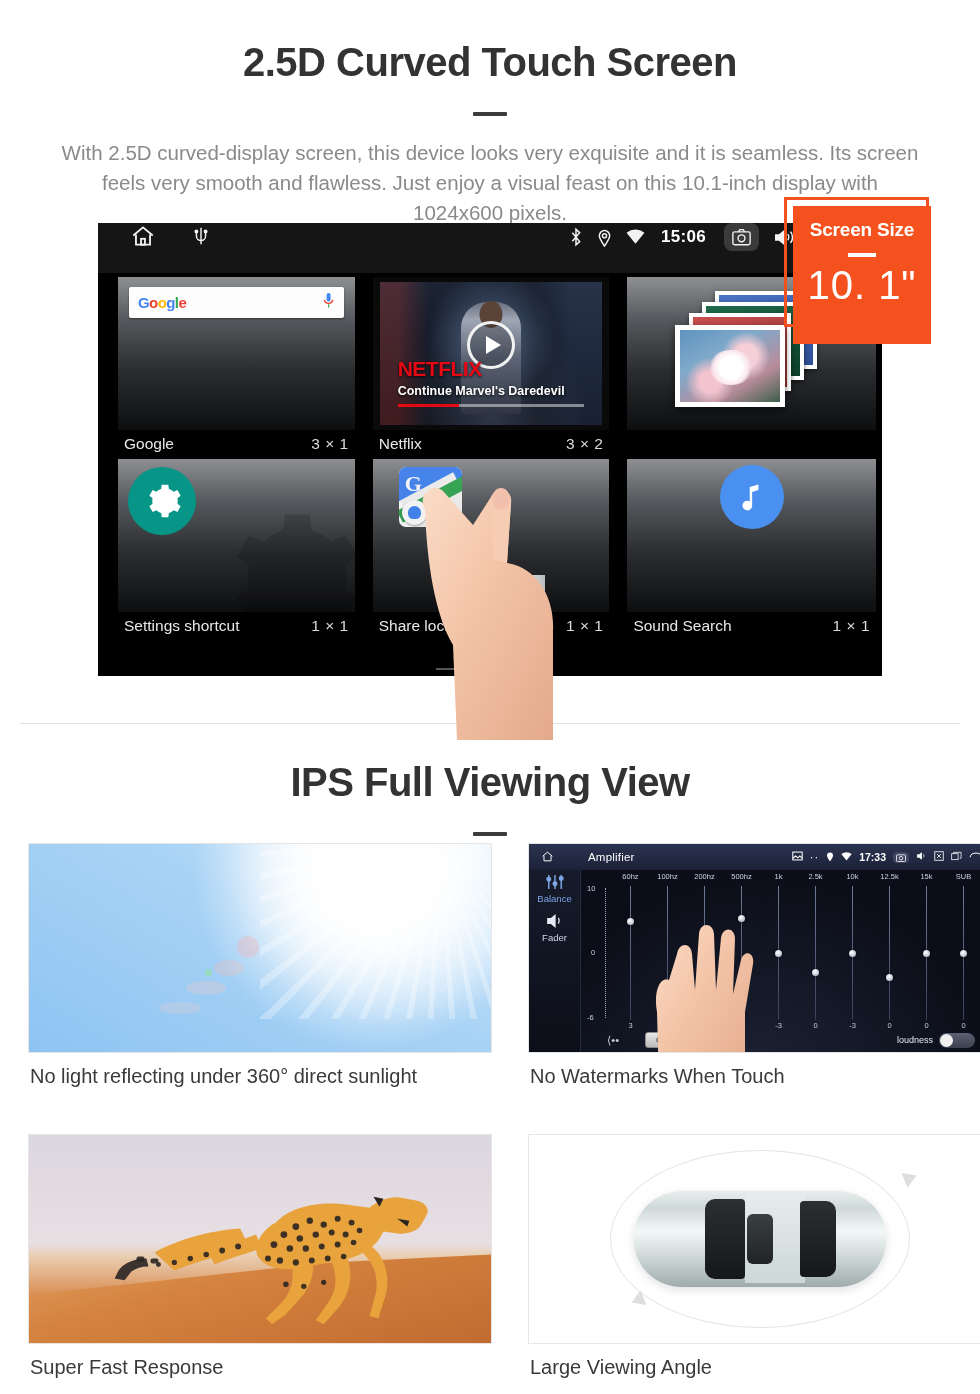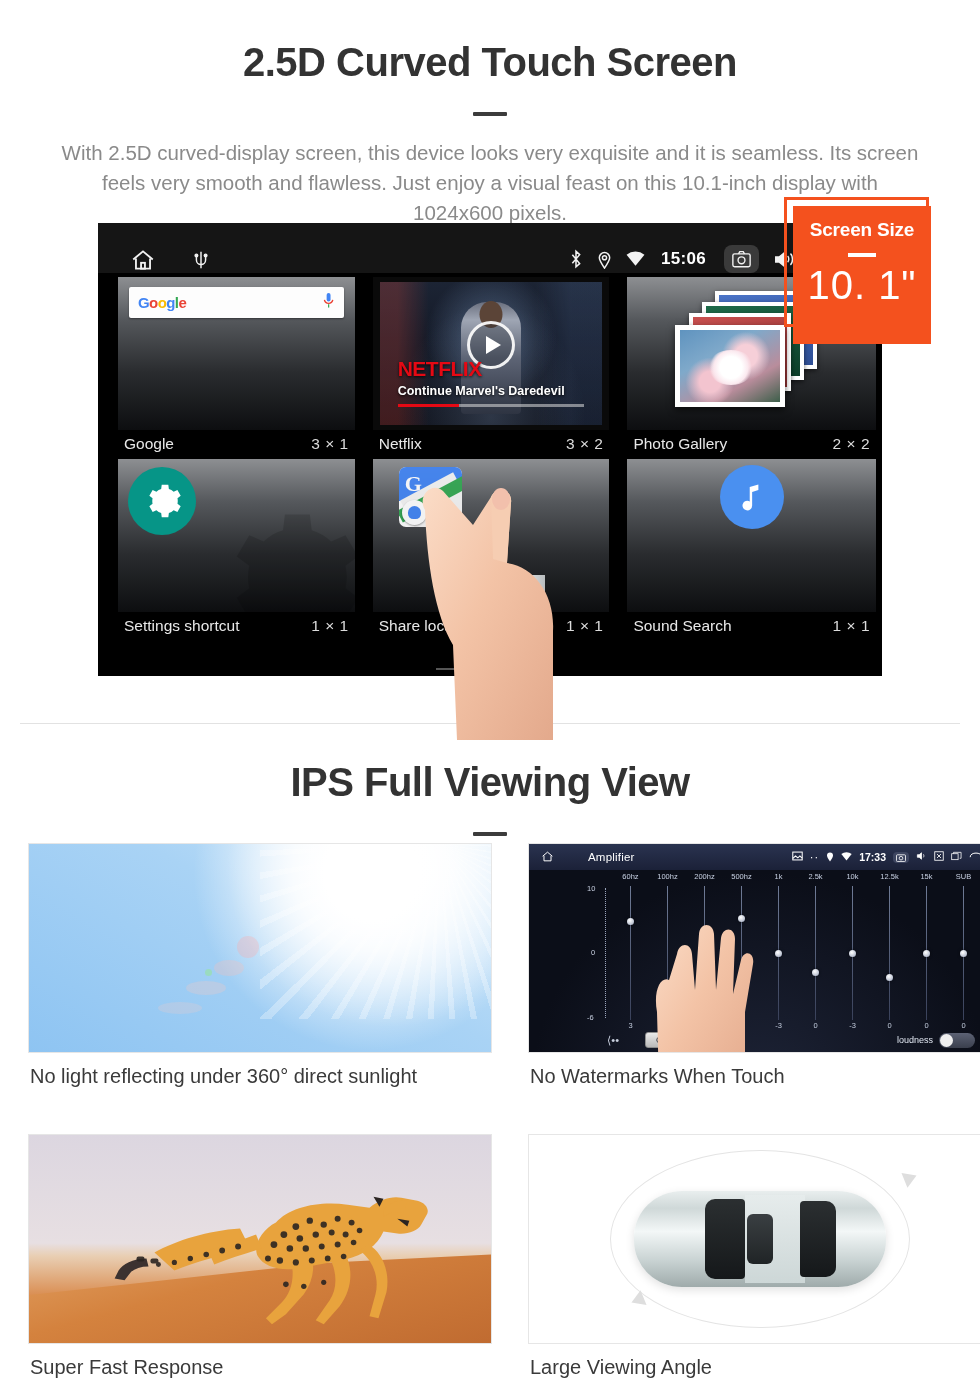--- a/index.html
+++ b/index.html
@@ -38,21 +38,21 @@
     position: absolute;
     left: 98px; top: 223px;
     width: 784px; height: 453px;
     background: #000;
   }
   .statusbar {
     position: relative;
     height: 50px;
     background: #151515;
     display: flex;
-    align-items: flex-end;
+    align-items: flex-start;
   }
   .sb-left { display: flex; align-items: center; gap: 36px; margin-left: 32px; }
   .sb-right { position: absolute; right: 18px; display: flex; align-items: center; gap: 14px; }
   .sb-ico { color: #f2f2f2; display: flex; align-items: center; justify-content: center; }
   .sb-time { color:#fff; font-size: 17px; font-weight: bold; letter-spacing: .3px; margin: 0 4px 0 2px; }
   .sb-cam-hl {
     background: #3a3a3a; border-radius: 8px;
     padding: 5px 8px; display:flex; align-items:center; justify-content:center;
   }
 
@@ -487,24 +487,20 @@
       </div>
 
       <div class="tile" style="width:264px;">
         <div class="tile-art" style="height:153px;">
           <div class="pg">
             <div class="pg-card" style="left:88px;top:14px;width:102px;height:78px;background:linear-gradient(160deg,#4b74c8,#2f4f96);"></div>
             <div class="pg-card" style="left:75px;top:25px;width:102px;height:78px;background:linear-gradient(160deg,#1e6b4a,#0d3f2a);"></div>
             <div class="pg-card" style="left:62px;top:36px;width:102px;height:78px;background:linear-gradient(160deg,#c9504f,#8d2f30);"></div>
             <div class="pg-blossom" style="left:48px;top:48px;width:110px;height:82px;"></div>
           </div>
-        </div>
-        <div class="tile-label">
-          <span>Photo Gallery</span>
-          <span class="tile-size">2 × 2</span>
         </div>
       </div>
     </div>
 
     <div class="row" style="margin-top:2px;">
 
       <div class="tile" style="width:252px;">
         <div class="tile-art" style="height:153px;">
           <svg class="set-ghost" viewBox="0 0 24 24" fill="#000">
             <path d="M12 8a4 4 0 1 0 0 8 4 4 0 0 0 0-8zm9.4 4c0-.6-.1-1.2-.2-1.8l2-1.5-2-3.4-2.3 1a7.8 7.8 0 0 0-3.1-1.8l-.3-2.5h-4l-.3 2.5c-1.1.3-2.2.9-3.1 1.8l-2.3-1-2 3.4 2 1.5a8.3 8.3 0 0 0 0 3.6l-2 1.5 2 3.4 2.3-1c.9.9 2 1.5 3.1 1.8l.3 2.5h4l.3-2.5a7.8 7.8 0 0 0 3.1-1.8l2.3 1 2-3.4-2-1.5c.1-.6.2-1.2.2-1.8z"></path>
@@ -666,20 +662,38 @@
               </span>
               <span>
                 <svg width="14" height="10" viewBox="0 0 24 14" fill="none" stroke="#fff" stroke-width="1.7">
                     <path d="M2 9c0-5 5-7 10-7s10 2 10 7"></path>
                   </svg>
               </span>
             </span>
           </div>
 
           <div class="amp-body">
+            <div class="amp-side">
+              <span>
+                <svg width="22" height="16" viewBox="0 0 24 18" fill="none" stroke="#7fa8e8" stroke-width="1.6">
+                  <path d="M5 1v16M12 1v16M19 1v16"></path>
+                    <circle cx="5" cy="6" r="2" fill="#7fa8e8"></circle>
+                    <circle cx="12" cy="11" r="2" fill="#7fa8e8"></circle>
+                    <circle cx="19" cy="5" r="2" fill="#7fa8e8"></circle>
+                </svg>
+              </span>
+              <div class="amp-side-label">Balance</div>
+              <span style="display:inline-block;margin-top:9px;">
+                <svg width="20" height="16" viewBox="0 0 24 20" fill="none" stroke="#e4e9f2" stroke-width="1.6">
+                    <path d="M3 7.2h4l5-4.2v14l-5-4.2H3z" fill="#e4e9f2"></path>
+                    <path d="M16 6.2c1.6 1.2 1.6 5.4 0 6.8"></path>
+                  </svg>
+              </span>
+              <div class="amp-side-label fader">Fader</div>
+            </div>
 
             <div class="eq">
               <div class="eq-heads">
                 <span>60hz</span>
                 <span>100hz</span>
                 <span>200hz</span>
                 <span>500hz</span>
                 <span>1k</span>
                 <span>2.5k</span>
                 <span>10k</span>

